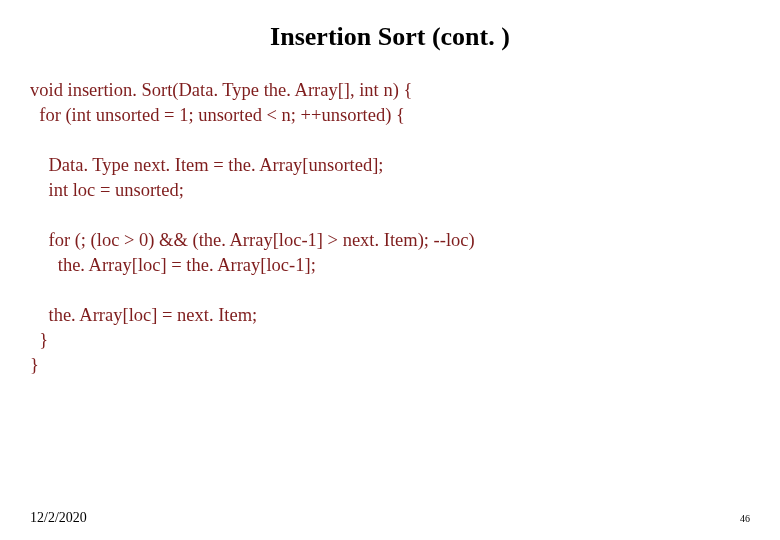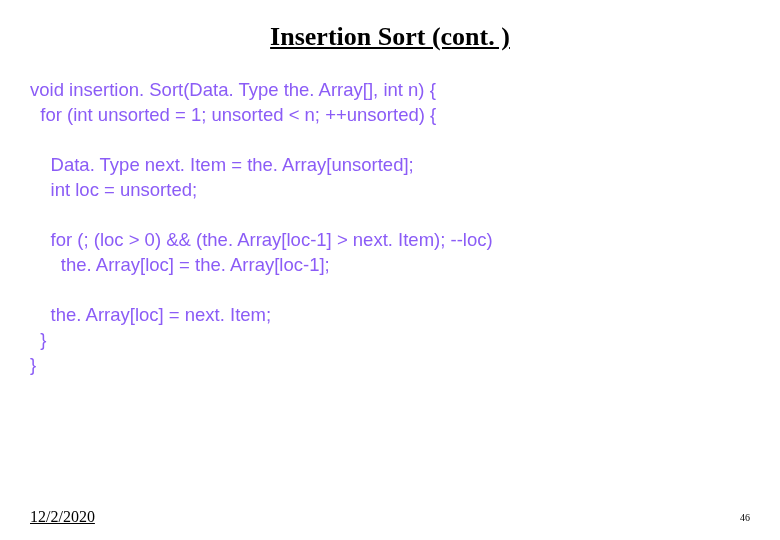--- a/index.html
+++ b/index.html
@@ -20,43 +20,41 @@
       height: 100%;
       padding: 18px 30px 10px 30px;
       position: relative;
     }
     .title {
       text-align: center;
       font-size: 26px;
       font-weight: bold;
       margin-bottom: 26px;
       margin-top: 4px;
-      text-decoration: underline;
     }
     .code-block {
-      font-family: Liberation Sans, sans-serif;
+      font-family: Liberation Serif, serif;
       font-size: 18.5px;
       line-height: 1.35;
       white-space: pre;
-      color: #8b5cf6;
+      color: #7f1d1d;
     }
     .footer {
       position: absolute;
       bottom: 14px;
       left: 0;
       width: 100%;
       display: flex;
       justify-content: space-between;
       align-items: center;
       padding: 0 30px;
       font-family: "Times New Roman", Times, serif;
     }
     .footer-left {
-      font-size: 16px;
-      text-decoration: underline;
+      font-size: 14px;
     }
     .footer-center {
       font-size: 10px;
       position: absolute;
       left: 50%;
       transform: translateX(-50%);
     }
     .footer-right {
       font-size: 10px;
       margin-left: 31px;

